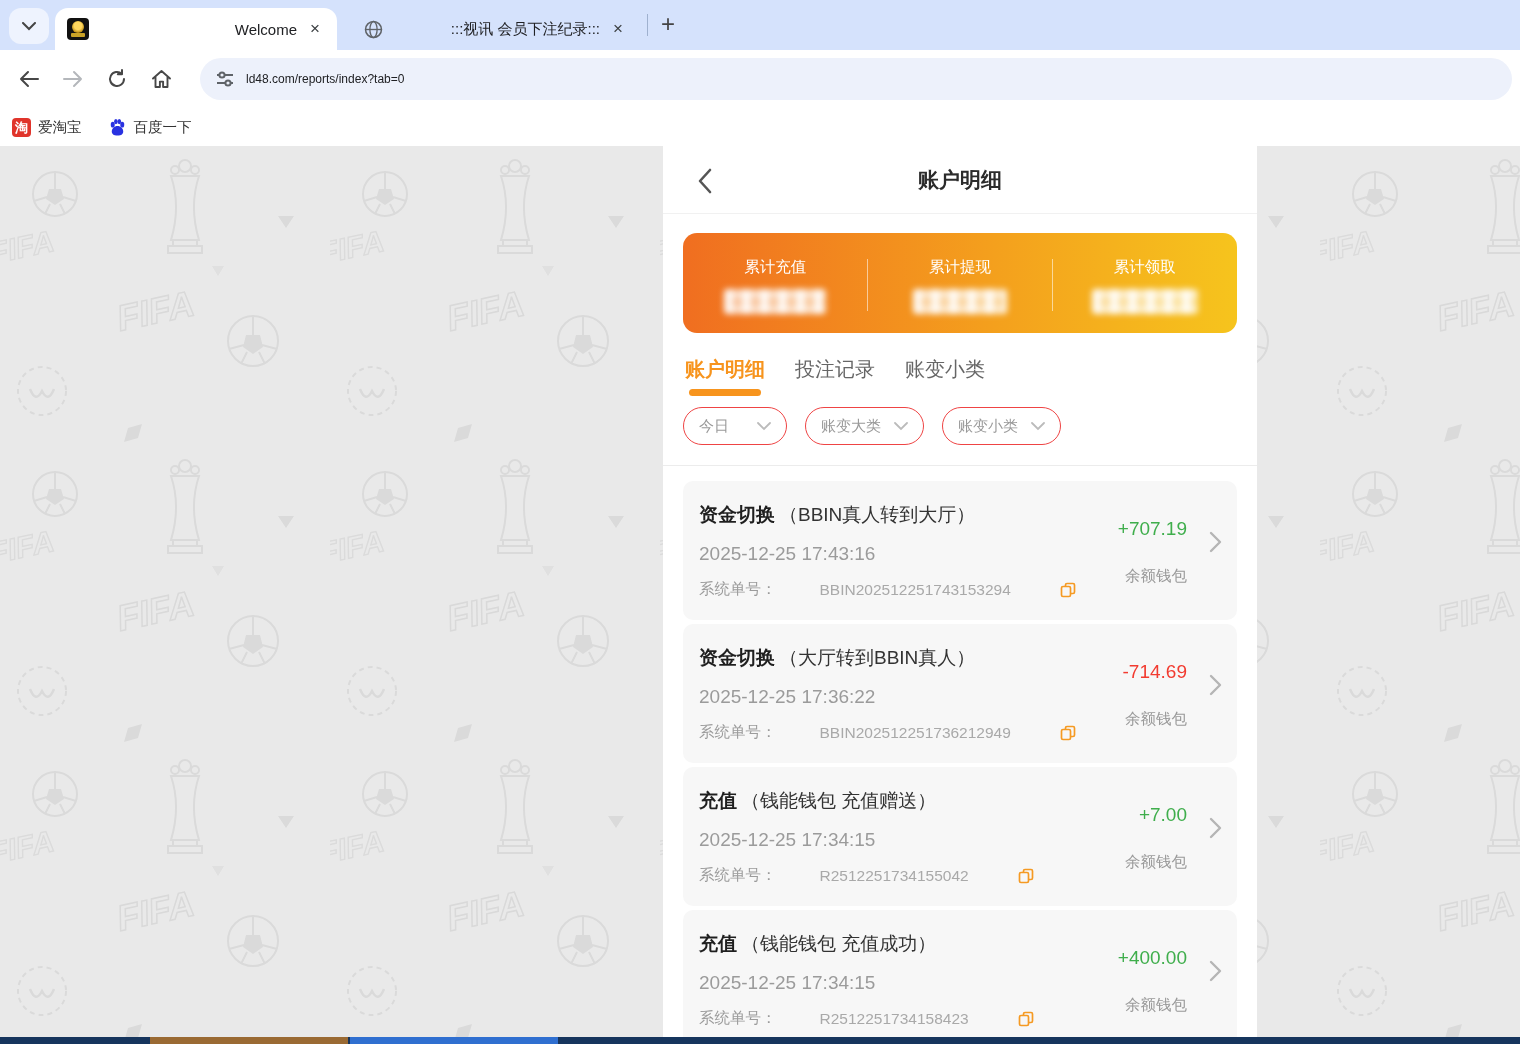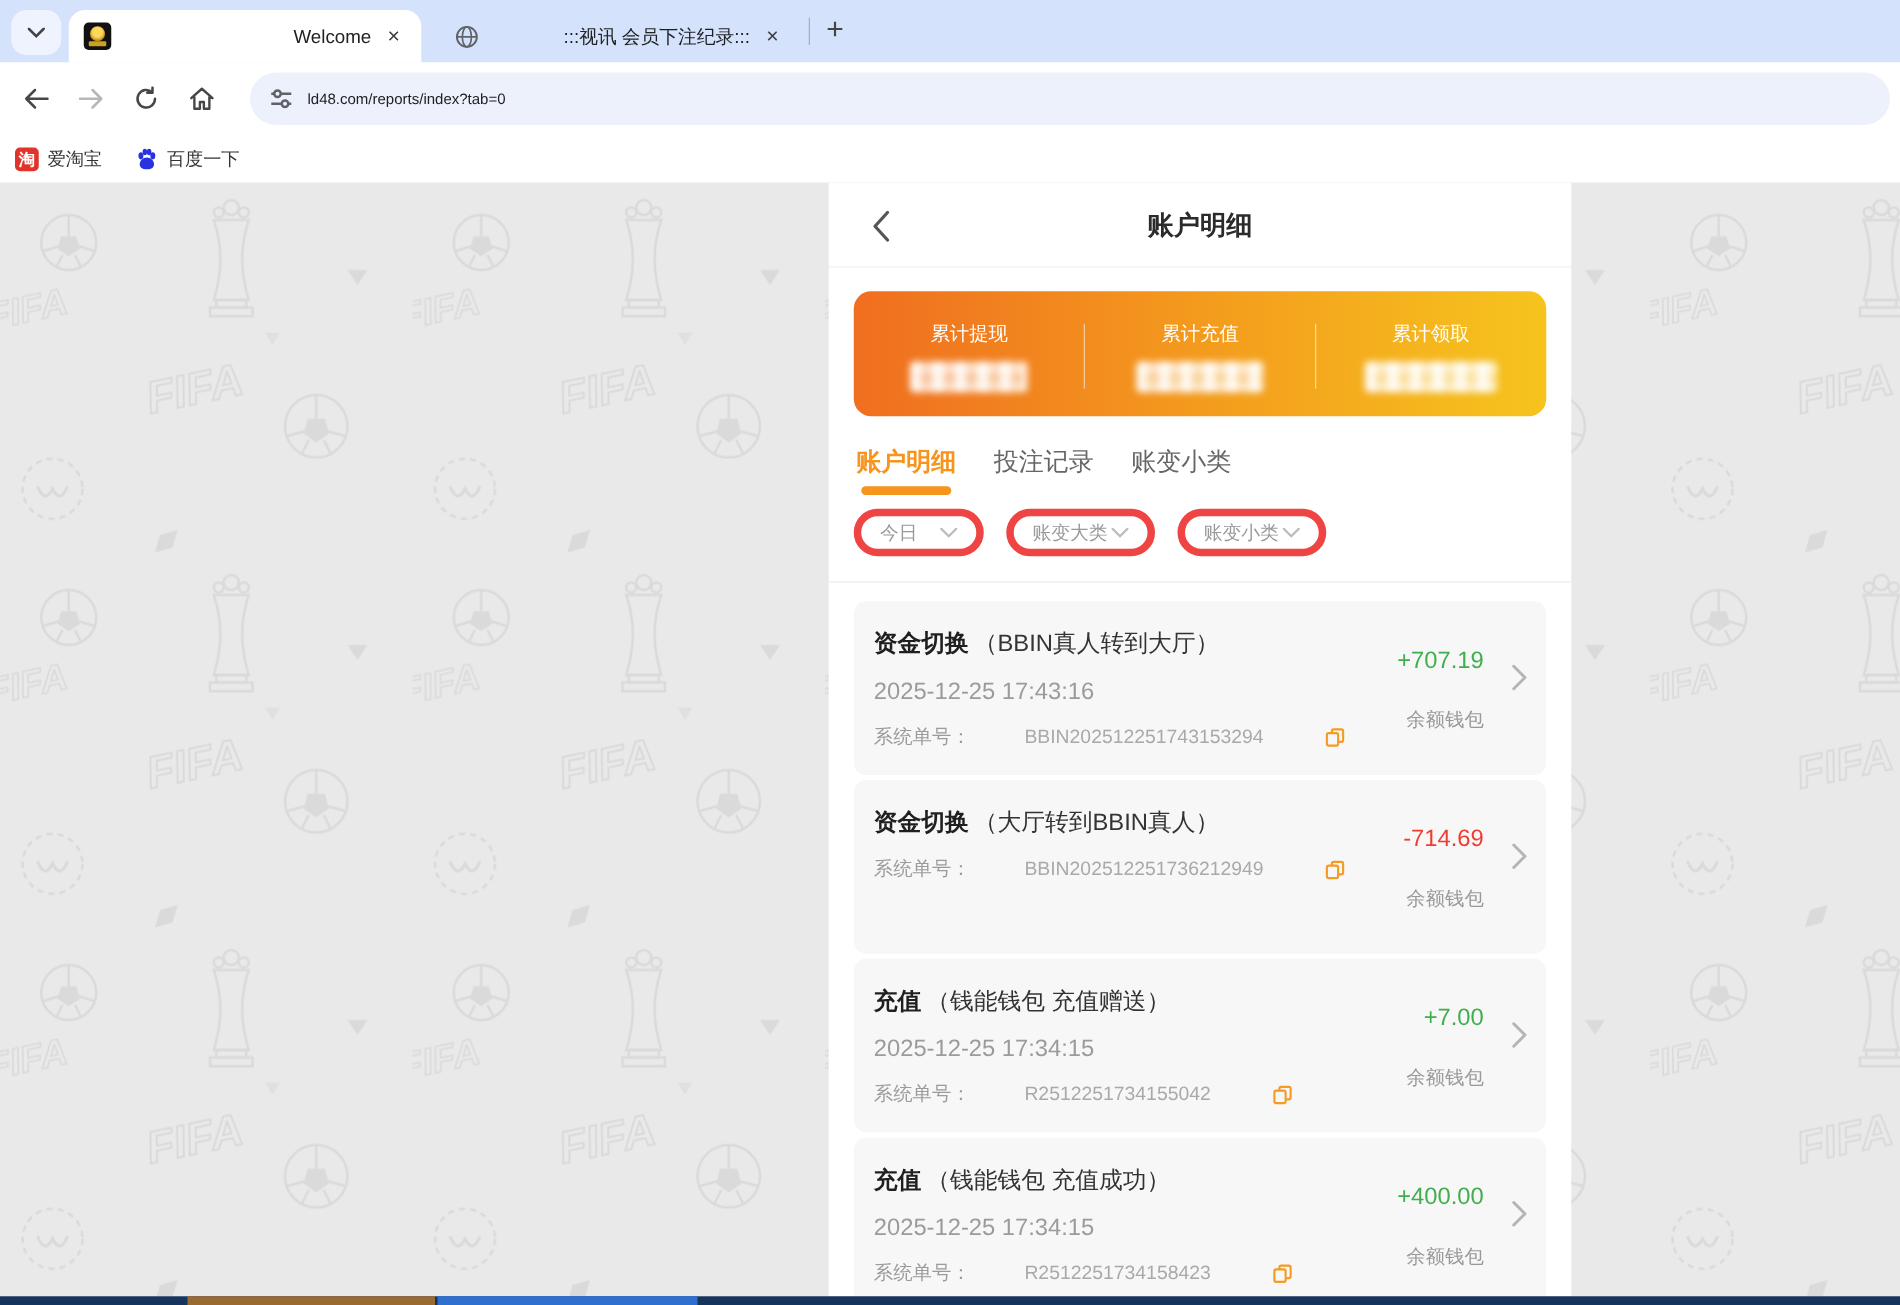--- a/index.html
+++ b/index.html
@@ -63,21 +63,21 @@
   .stat-div { position:absolute; top:26px; width:1px; height:52px; background:rgba(255,255,255,.55); }
   .sd1{left:33.3%}.sd2{left:66.6%}
 
   .navtabs { display:flex; align-items:center; gap:30px; height:60px; padding:0 22px; margin-top:4px; }
   .navtab { position:relative; font-size:20px; color:#666; height:100%; display:flex; align-items:center; }
   .navtab.on { color:#f7941d; font-weight:bold; }
   .navtab.on .underline { position:absolute; left:50%; transform:translateX(-50%); bottom:3px;
     width:72px; height:7px; border-radius:4px; background:#f7941d; }
 
   .filters { display:flex; gap:18px; padding:8px 20px 20px; }
-  .pill { height:38px; border:6px solid #ef4444; border-radius:19px; display:flex; align-items:center;
+  .pill { height:38px; border:1px solid #ef4444; border-radius:19px; display:flex; align-items:center;
     justify-content:space-between; padding:0 15px; color:#999; font-size:15px; background:#fff; }
   .pw1{width:104px}.pw2{width:119px}.pw3{width:119px}
   .col-div { border-top:1px solid #ececec; }
 
   .list { padding:15px 20px 0; }
   .rec { position:relative; background:#f7f7f7; border-radius:10px; height:139px; margin-bottom:4px;
     padding:21px 16px 0; }
   .rec-title { font-size:19px; color:#333; }
   .rec-type { font-weight:bold; color:#1f1f1f; }
   .rec-sub { margin-left:4px; }
@@ -230,26 +230,26 @@
         <div class="pg-back">
           <svg width="15" height="26" viewBox="0 0 15 26">
               <polyline points="13,2 3,13 13,24" fill="none" stroke="#555" stroke-width="2.6" stroke-linecap="round" stroke-linejoin="round"></polyline>
             </svg>
         </div>
         <div class="pg-title">账户明细</div>
       </div>
 
       <div class="stats">
         <div class="stat">
+          <div class="stat-label">累计充值</div>
+          <div class="blurval w1"></div>
+        </div>
+        <div class="stat">
           <div class="stat-label">累计提现</div>
           <div class="blurval w2"></div>
-        </div>
-        <div class="stat">
-          <div class="stat-label">累计充值</div>
-          <div class="blurval w1"></div>
         </div>
         <div class="stat">
           <div class="stat-label">累计领取</div>
           <div class="blurval w3"></div>
         </div>
         <div class="stat-div sd1"></div>
         <div class="stat-div sd2"></div>
       </div>
 
       <div class="navtabs">
@@ -302,20 +302,21 @@
           </div>
           <div class="rec-amt" style="color:#3fae4c">+707.19</div>
           <div class="rec-wallet">余额钱包</div>
           <svg class="rec-chev" width="13" height="22" viewBox="0 0 13 22">
               <polyline points="2,2 11,11 2,20" fill="none" stroke="#b5b5b5" stroke-width="2.4" stroke-linecap="round" stroke-linejoin="round"></polyline>
             </svg>
         </div>
 
         <div class="rec">
           <div class="rec-title"><span class="rec-type">资金切换</span><span class="rec-sub">（大厅转到BBIN真人）</span></div>
+          <div class="rec-date">2025-12-25 17:36:22</div>
           <div class="rec-sys">
               <span>系统单号：</span>
               <span class="rec-ord">BBIN202512251736212949</span>
             <svg class="copy-ic" width="16" height="16" viewBox="0 0 16 16">
                 <rect x="1.5" y="4.5" width="9" height="10" rx="1.5" fill="none" stroke="#f59a23" stroke-width="1.7"></rect>
                 <path d="M5.5,4.5 V3 a1.5,1.5 0 0 1 1.5,-1.5 h6 a1.5,1.5 0 0 1 1.5,1.5 v7 a1.5,1.5 0 0 1 -1.5,1.5 h-2" fill="none" stroke="#f59a23" stroke-width="1.7"></path>
               </svg>
           </div>
           <div class="rec-amt" style="color:#f23b30">-714.69</div>
           <div class="rec-wallet">余额钱包</div>

